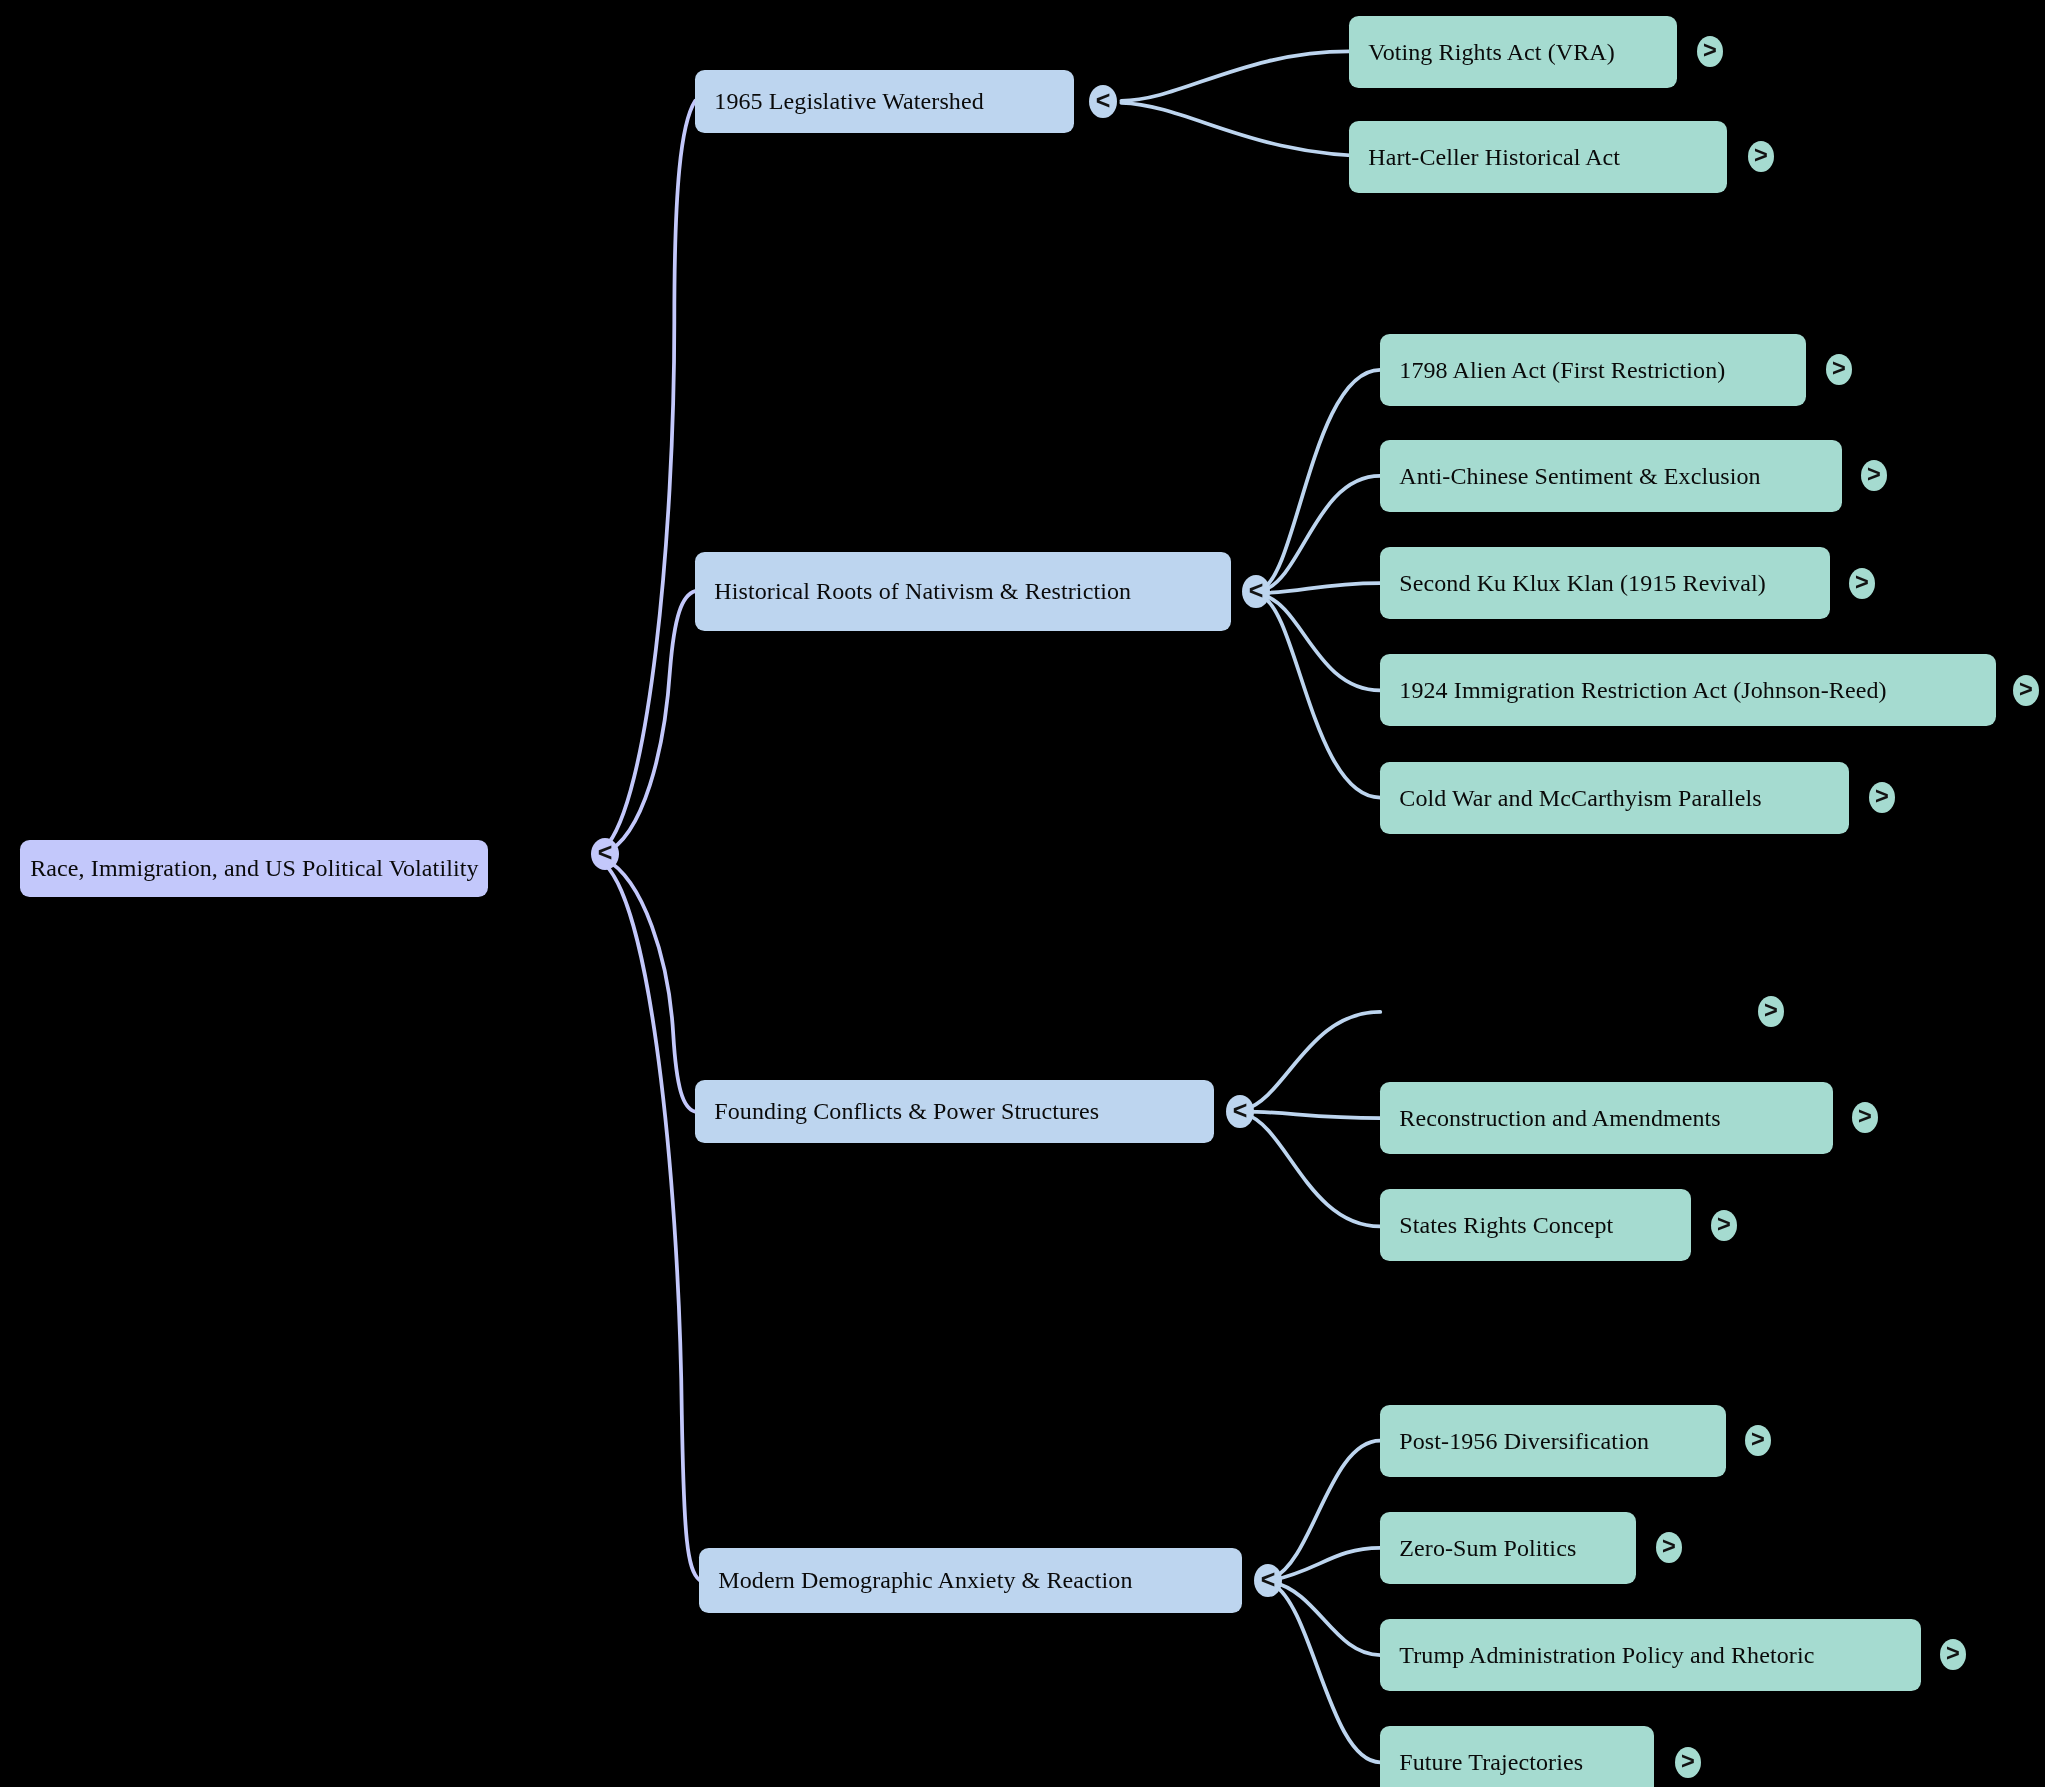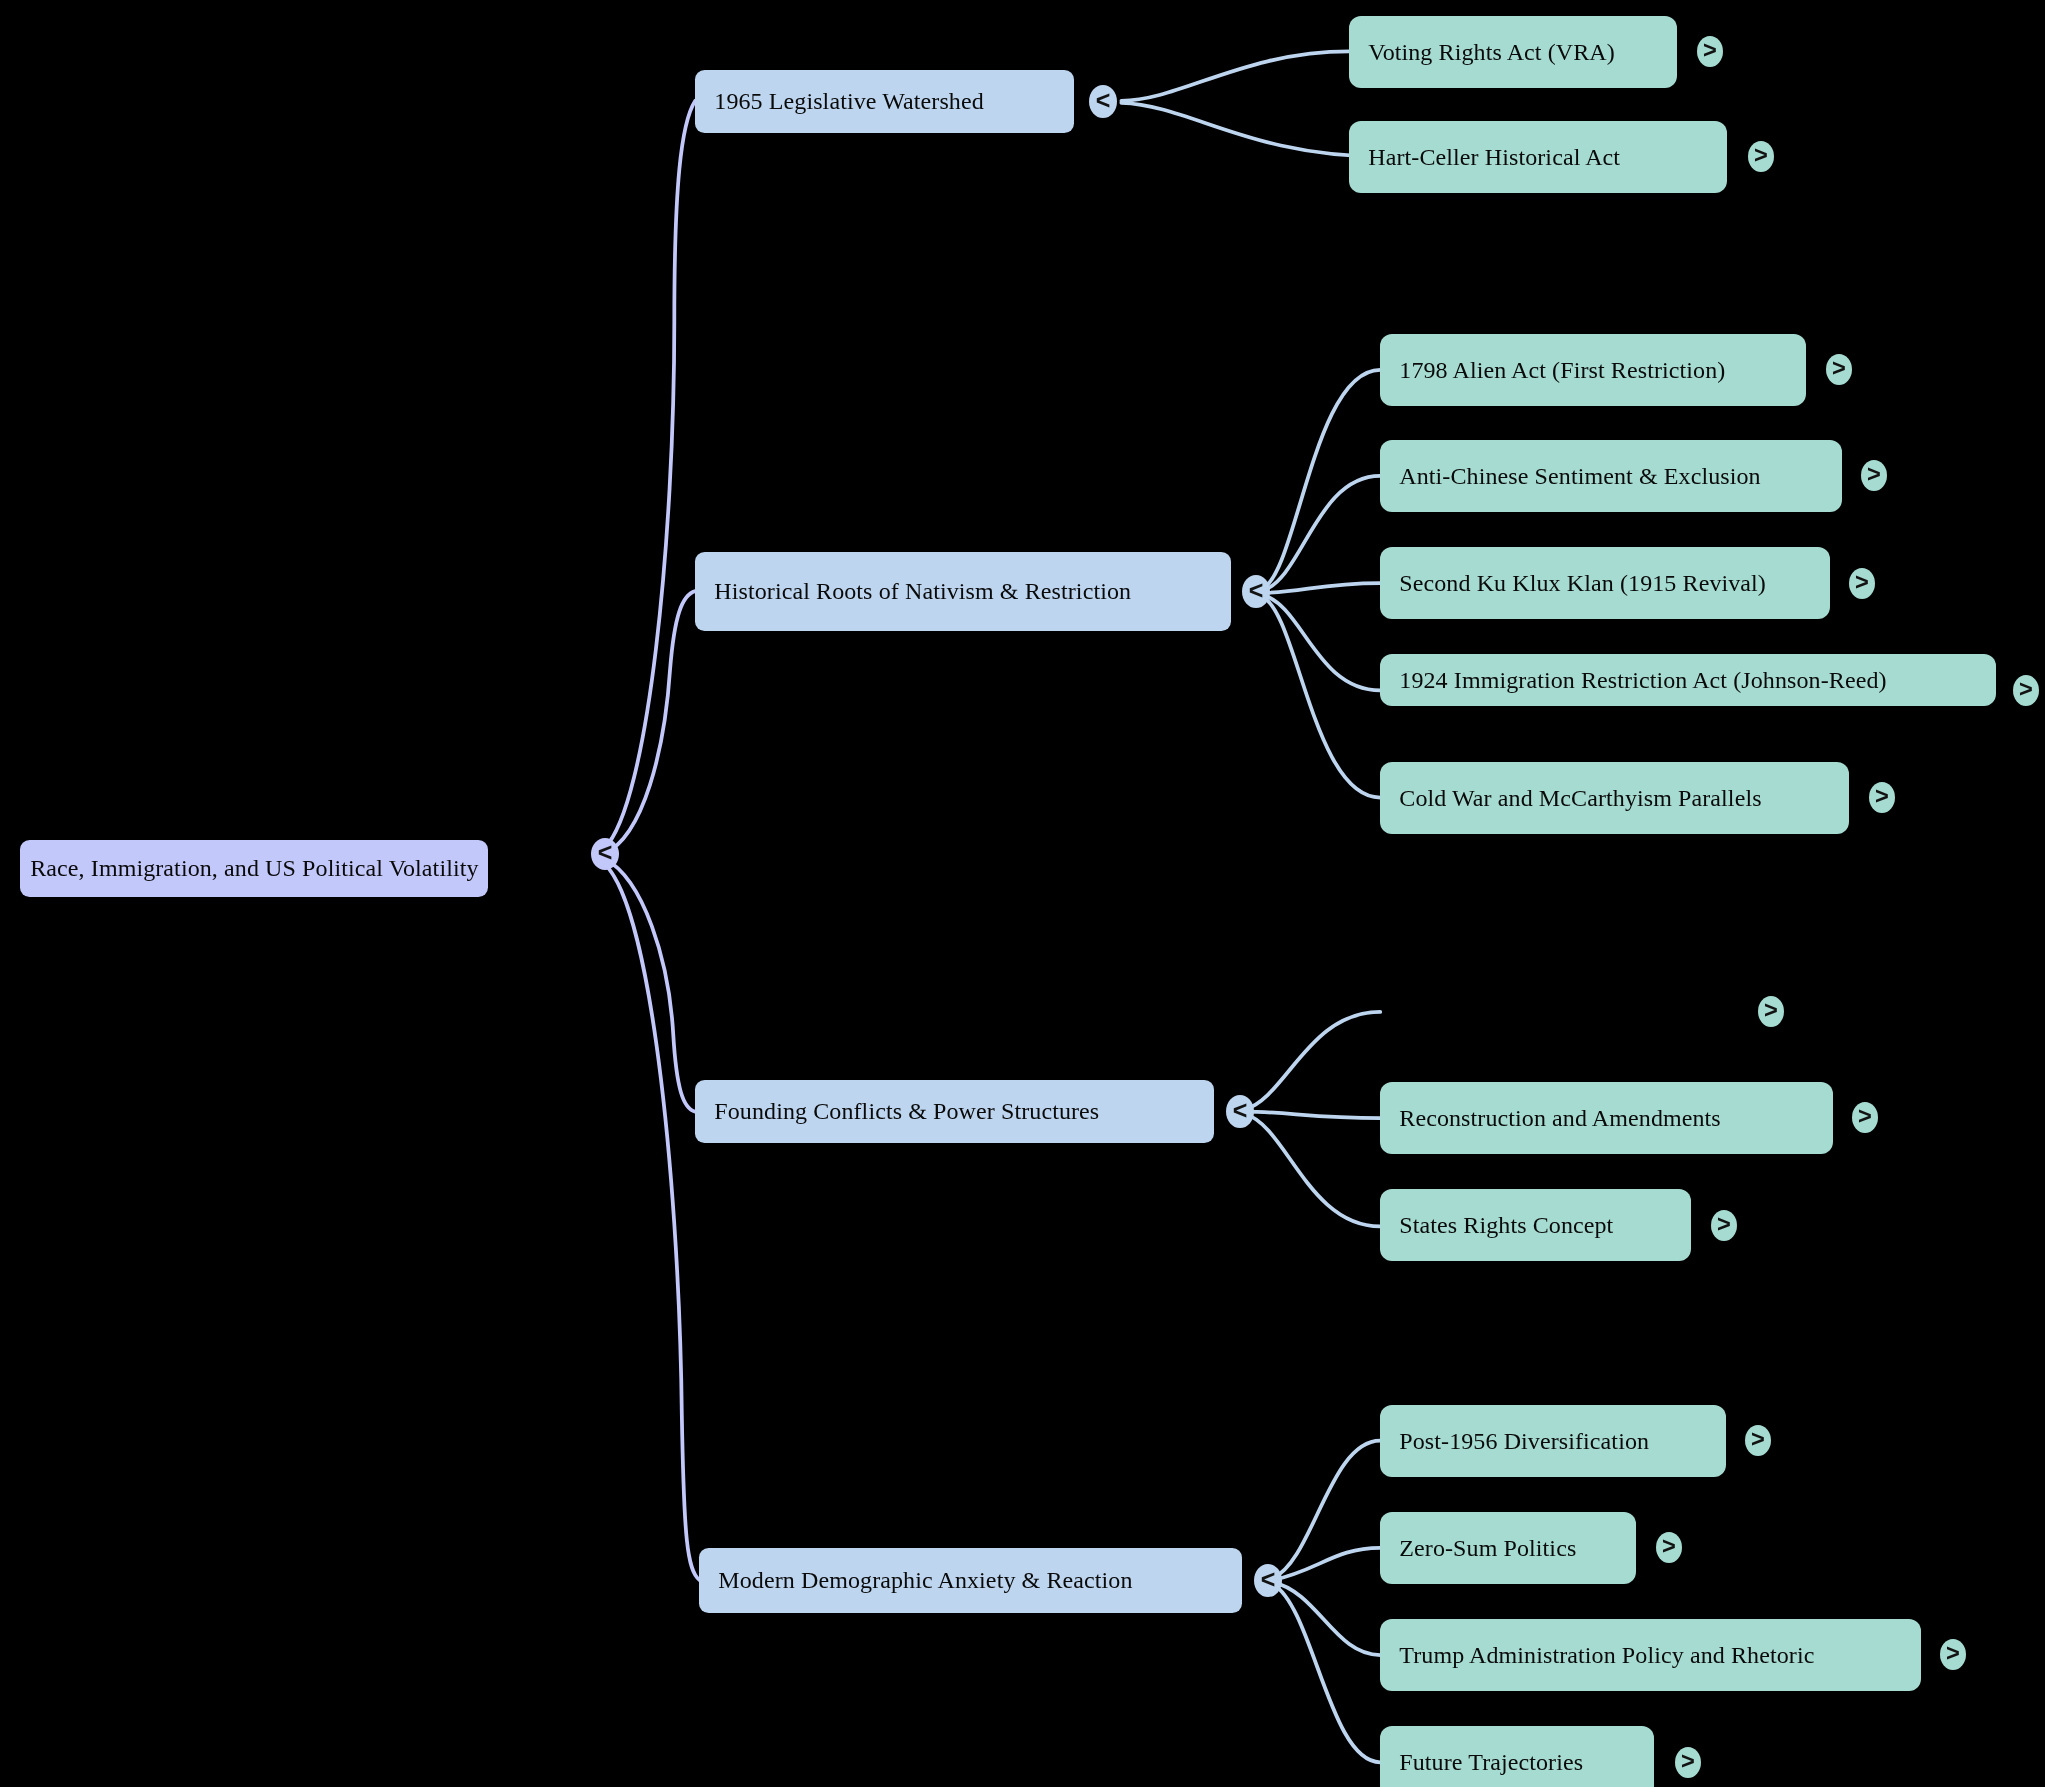--- a/index.html
+++ b/index.html
@@ -38,21 +38,20 @@
     background: #c3c8fb;
     font-size: 24px;
   }
   .node.branch {
     background: #bdd5ef;
     font-size: 24px;
   }
   .node.leaf {
     background: #a5dbd0;
     font-size: 24px;
-    border-radius: 12px;
   }
   .toggle {
     position: absolute;
     display: flex;
     align-items: center;
     justify-content: center;
     border-radius: 50%;
     font-family: "Liberation Sans", sans-serif;
     font-weight: 700;
     color: #121212;
@@ -169,21 +168,21 @@
     <span>&gt;</span>
   </div>
 
   <div class="node leaf" style="left:1380px; top:547px; width:450px; height:72px;">
     <span>Second Ku Klux Klan (1915 Revival)</span>
   </div>
   <div class="toggle leaf-tg" style="left:1849px; top:568px;">
     <span>&gt;</span>
   </div>
 
-  <div class="node leaf" style="left:1380px; top:654px; width:616px; height:52px;">
+  <div class="node leaf" style="left:1380px; top:654px; width:616px; height:72px;">
     <span>1924 Immigration Restriction Act (Johnson-Reed)</span>
   </div>
   <div class="toggle leaf-tg" style="left:2013px; top:675px;">
     <span>&gt;</span>
   </div>
 
   <div class="node leaf" style="left:1380px; top:762px; width:469px; height:72px;">
     <span>Cold War and McCarthyism Parallels</span>
   </div>
   <div class="toggle leaf-tg" style="left:1869px; top:782px;">

